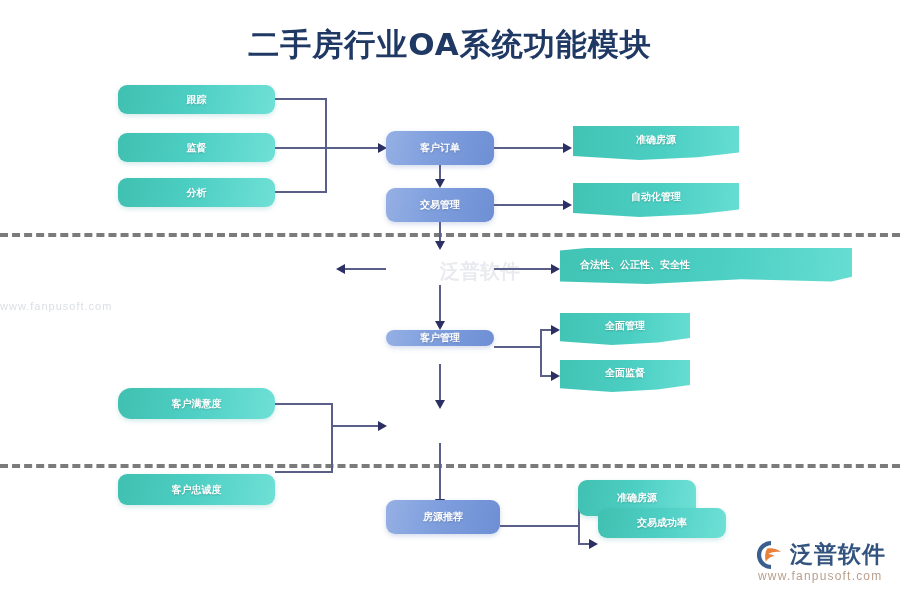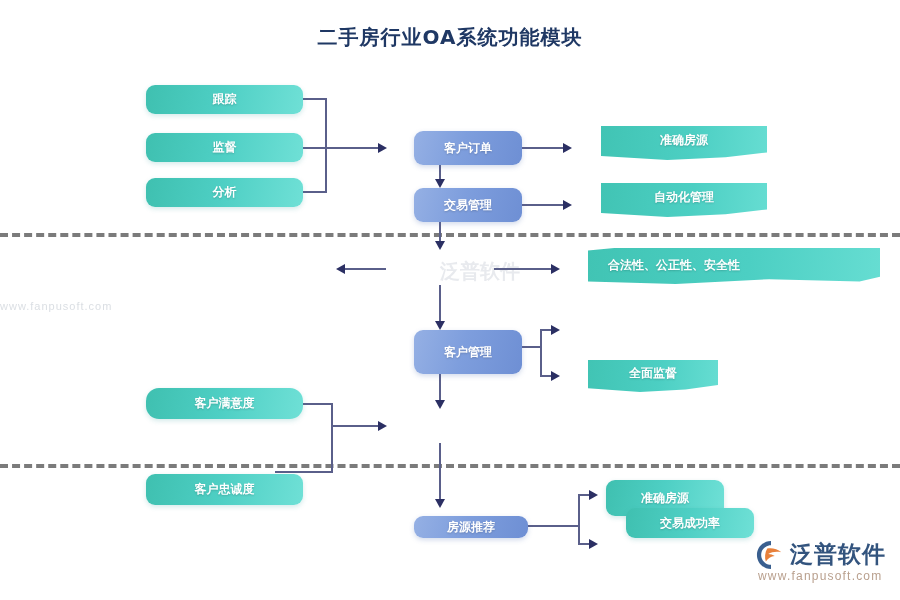--- a/index.html
+++ b/index.html
@@ -18,21 +18,21 @@
     overflow: hidden;
   }
 
   
   #title {
     position: absolute;
     left: 0;
     top: 24px;
     width: 900px;
     text-align: center;
-    font-size: 20px;
+    font-size: 31px;
     font-weight: bold;
     letter-spacing: 1px;
     color: #1f3864;
     font-family: "DejaVu Sans", "Liberation Sans", sans-serif;
     white-space: nowrap;
   }
 
   
   .sep {
     position: absolute;
@@ -42,27 +42,26 @@
     border-top: 4px dashed #7b7b7b;
   }
 
   
   .node {
     position: absolute;
     display: flex;
     align-items: center;
     justify-content: center;
     color: #ffffff;
-    font-size: 12px;
+    font-size: 10px;
     font-weight: bold;
     text-shadow: 0 1px 2px rgba(0,0,0,0.18);
     box-sizing: border-box;
     white-space: nowrap;
     font-family: "DejaVu Sans", "Liberation Sans", sans-serif;
-    margin-left: 28px;
   }
 
   
   .node.teal {
     background: linear-gradient(100deg, #3fc0b0 0%, #4ecfc4 48%, #6fe0d6 100%);
     border-radius: 9px;
     box-shadow: 0 2px 5px rgba(60,160,160,0.22);
   }
 
   
@@ -247,35 +246,38 @@
   <div class="node teal" style="left:118px; top:178px; width:157px; height:29px;">
       <span>分析</span>
     </div>
 
   <div class="node blue" style="left:386px; top:131px; width:108px; height:34px;">
       <span>客户订单</span>
     </div>
   <div class="node blue" style="left:386px; top:188px; width:108px; height:34px;">
       <span>交易管理</span>
     </div>
-  <div class="node blue" style="left:386px; top:330px; width:108px; height:44px;">
+  <div class="node blue" style="left:386px; top:330px; width:108px; height:16px;">
       <span>客户管理</span>
     </div>
-  <div class="node blue" style="left:386px; top:516px; width:114px; height:22px;">
+  <div class="node blue" style="left:386px; top:500px; width:114px; height:34px;">
       <span>房源推荐</span>
     </div>
 
   <div class="node banner" style="left:573px; top:126px; width:166px; height:34px;">
       <span>准确房源</span>
     </div>
   <div class="node banner" style="left:573px; top:183px; width:166px; height:34px;">
       <span>自动化管理</span>
     </div>
   <div class="node banner wide" style="left:560px; top:248px; width:292px; height:40px; justify-content:flex-start; padding-left:20px;">
       <span>合法性、公正性、安全性</span>
+    </div>
+  <div class="node banner" style="left:560px; top:313px; width:130px; height:32px;">
+      <span>全面管理</span>
     </div>
   <div class="node banner" style="left:560px; top:360px; width:130px; height:32px;">
       <span>全面监督</span>
     </div>
   <div class="node teal" style="left:578px; top:480px; width:118px; height:36px;">
       <span>准确房源</span>
     </div>
   <div class="node teal" style="left:598px; top:508px; width:128px; height:30px;">
       <span>交易成功率</span>
     </div>

